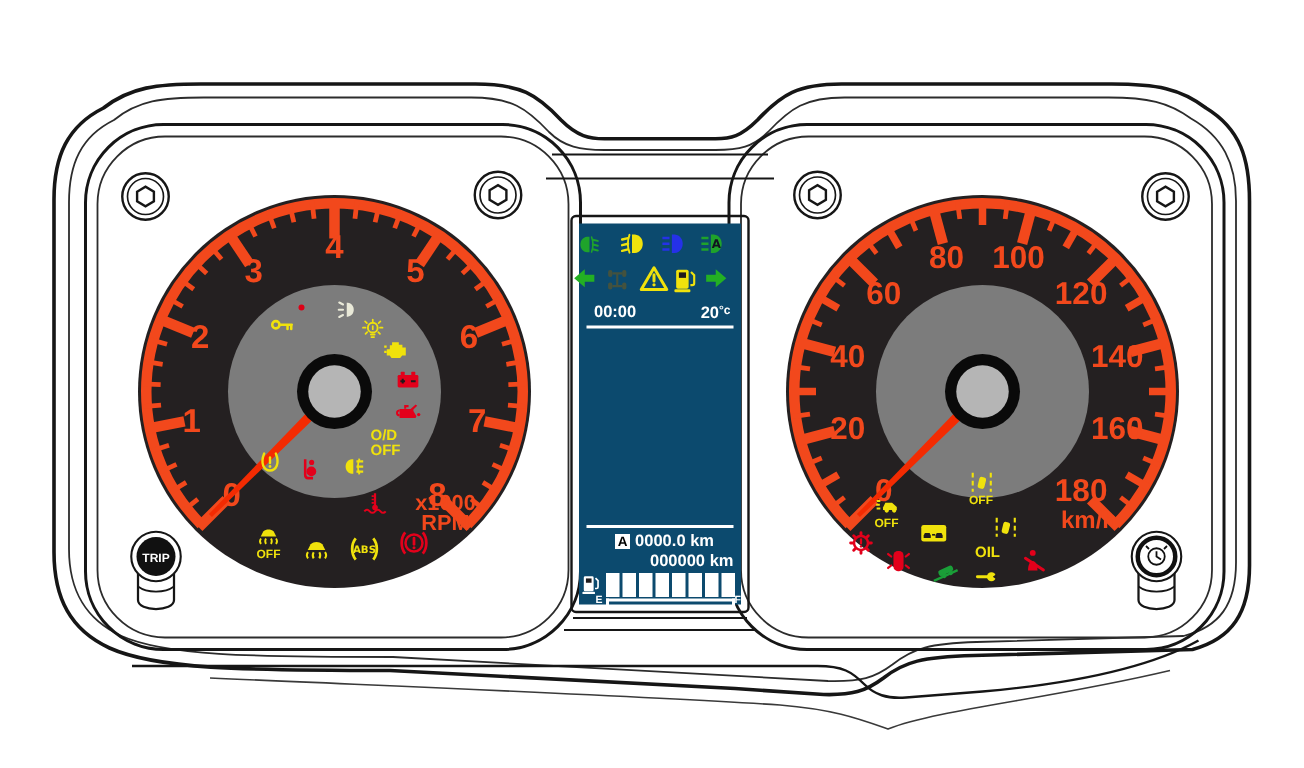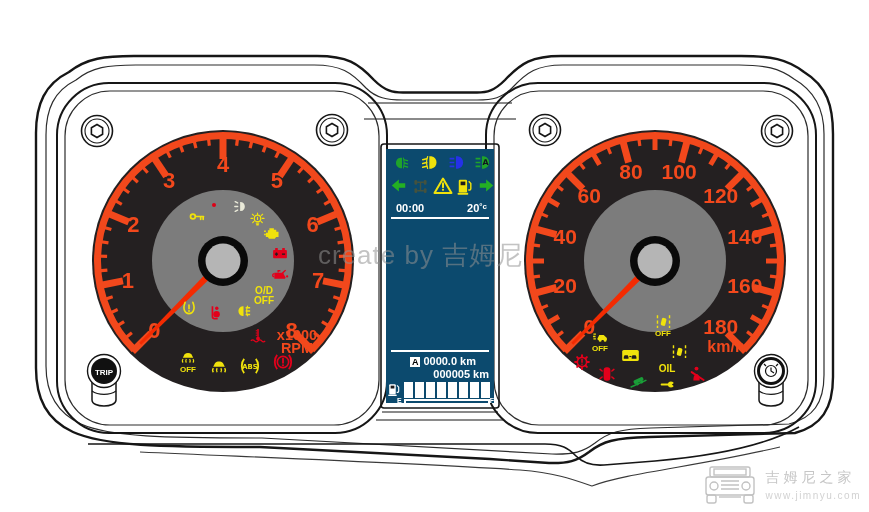--- a/index.html
+++ b/index.html
@@ -19,21 +19,21 @@
                   padding:0 2px;margin-right:3px;font-weight:bold;}
   #odo-row{right:5px;top:219px;font-size:11px;}
   #fuel-bar{position:absolute;left:18px;right:4px;top:233px;height:16px;display:flex;gap:1.5px;}
   #fuel-bar .seg{flex:1;background:#fff;}
   #fuel-pump{position:absolute;left:1px;top:233px;}
   #fuel-scale{position:absolute;left:18px;right:4px;top:250px;height:5px;
               border-top:2px solid #fff;border-left:2px solid #fff;border-right:2px solid #fff;}
   .ef{position:absolute;color:#fff;font-size:7px;font-weight:bold;top:248px;}
   #ef-e{left:11px;} #ef-f{right:0px;}
   #icon-layer{position:absolute;left:0;top:0;width:869px;height:512px;pointer-events:none;}
-  .ind{position:absolute;display:flex;flex-direction:column;align-items:center;width:34px;}
+  .ind{position:absolute;display:flex;flex-direction:column;align-items:flex-start;width:34px;}
   .ind .lbl{font-size:8px;font-weight:bold;line-height:8px;margin-top:0px;}
   .ind.textic{font-weight:bold;text-align:center;line-height:1.0;}
   #wm-center{position:absolute;left:318px;top:238px;font-size:26px;color:rgba(145,145,145,0.55);
              letter-spacing:1px;white-space:nowrap;}
   #logo{position:absolute;right:8px;bottom:6px;display:flex;align-items:center;gap:10px;}
   #logo .t1{font-size:14px;color:#c6c6c6;letter-spacing:4px;}
   #logo .t2{font-size:10px;color:#d2d2d2;letter-spacing:1.5px;margin-top:3px;}
 </style>
 </head>
 <body>
@@ -382,21 +382,21 @@
       <circle cx="135" cy="135" r="25" fill="#0a0a0a"></circle>
       <circle cx="135" cy="135" r="17.5" fill="#b5b5b5"></circle>
     </svg>
 
   <div id="lcd">
     <div id="lcd-time" class="lcd-text">00:00</div>
     <div id="lcd-temp" class="lcd-text"><span>20</span><span class="deg">°c</span></div>
     <div id="lcd-underline"></div>
     <div id="lcd-line2"></div>
     <div id="trip-row" class="lcd-text"><span class="abox">A</span><span>0000.0 km</span></div>
-    <div id="odo-row" class="lcd-text">000005 km</div>
+    <div id="odo-row" class="lcd-text">000000 km</div>
     <svg id="fuel-pump" width="15" height="15" viewBox="0 0 24 24" style="color:#fff">
         <use href="#sym-fuelpump"></use>
       </svg>
     <div id="fuel-bar">
         <div class="seg"></div>
         <div class="seg"></div>
         <div class="seg"></div>
         <div class="seg"></div>
         <div class="seg"></div>
         <div class="seg"></div>
@@ -599,34 +599,14 @@
       <path d="M759 391 C765 395.5 777 395.5 783 391" fill="none" stroke="#161616" stroke-width="1.1"></path>
       <circle cx="771" cy="371" r="16.5" fill="#fff" stroke="#161616" stroke-width="1.4"></circle>
       <circle cx="771" cy="371" r="12.5" fill="#fff" stroke="#111" stroke-width="3"></circle>
       <g stroke="#111" fill="none" stroke-width="1.2">
         <circle cx="771" cy="371" r="5.5"></circle>
         <path d="M771 367.5V371l3 2M764 364l2 2M778 364l-2 2"></path>
       </g>
     </g>
   </svg>
 
-  <div id="wm-center">create by 吉姆尼</div>
-  <div id="logo">
-    <svg width="52" height="42" viewBox="0 0 52 42">
-      <g fill="none" stroke="#c2c2c2" stroke-width="1.4">
-        <rect x="6" y="3" width="40" height="10" rx="2"></rect>
-        <rect x="10" y="5" width="32" height="6"></rect>
-        <rect x="2" y="13" width="48" height="18" rx="2.5"></rect>
-        <circle cx="10" cy="22" r="4"></circle>
-          <circle cx="42" cy="22" r="4"></circle>
-        <path d="M17 17h18M17 21h18M17 25h18"></path>
-        <rect x="3" y="31" width="9" height="8" rx="2"></rect>
-        <rect x="40" y="31" width="9" height="8" rx="2"></rect>
-        <path d="M15 33h22"></path>
-      </g>
-    </svg>
-    <div>
-      <div class="t1">吉姆尼之家</div>
-      <div class="t2">www.jimnyu.com</div>
-    </div>
-  </div>
 
 </div>
 
 </body></html>

